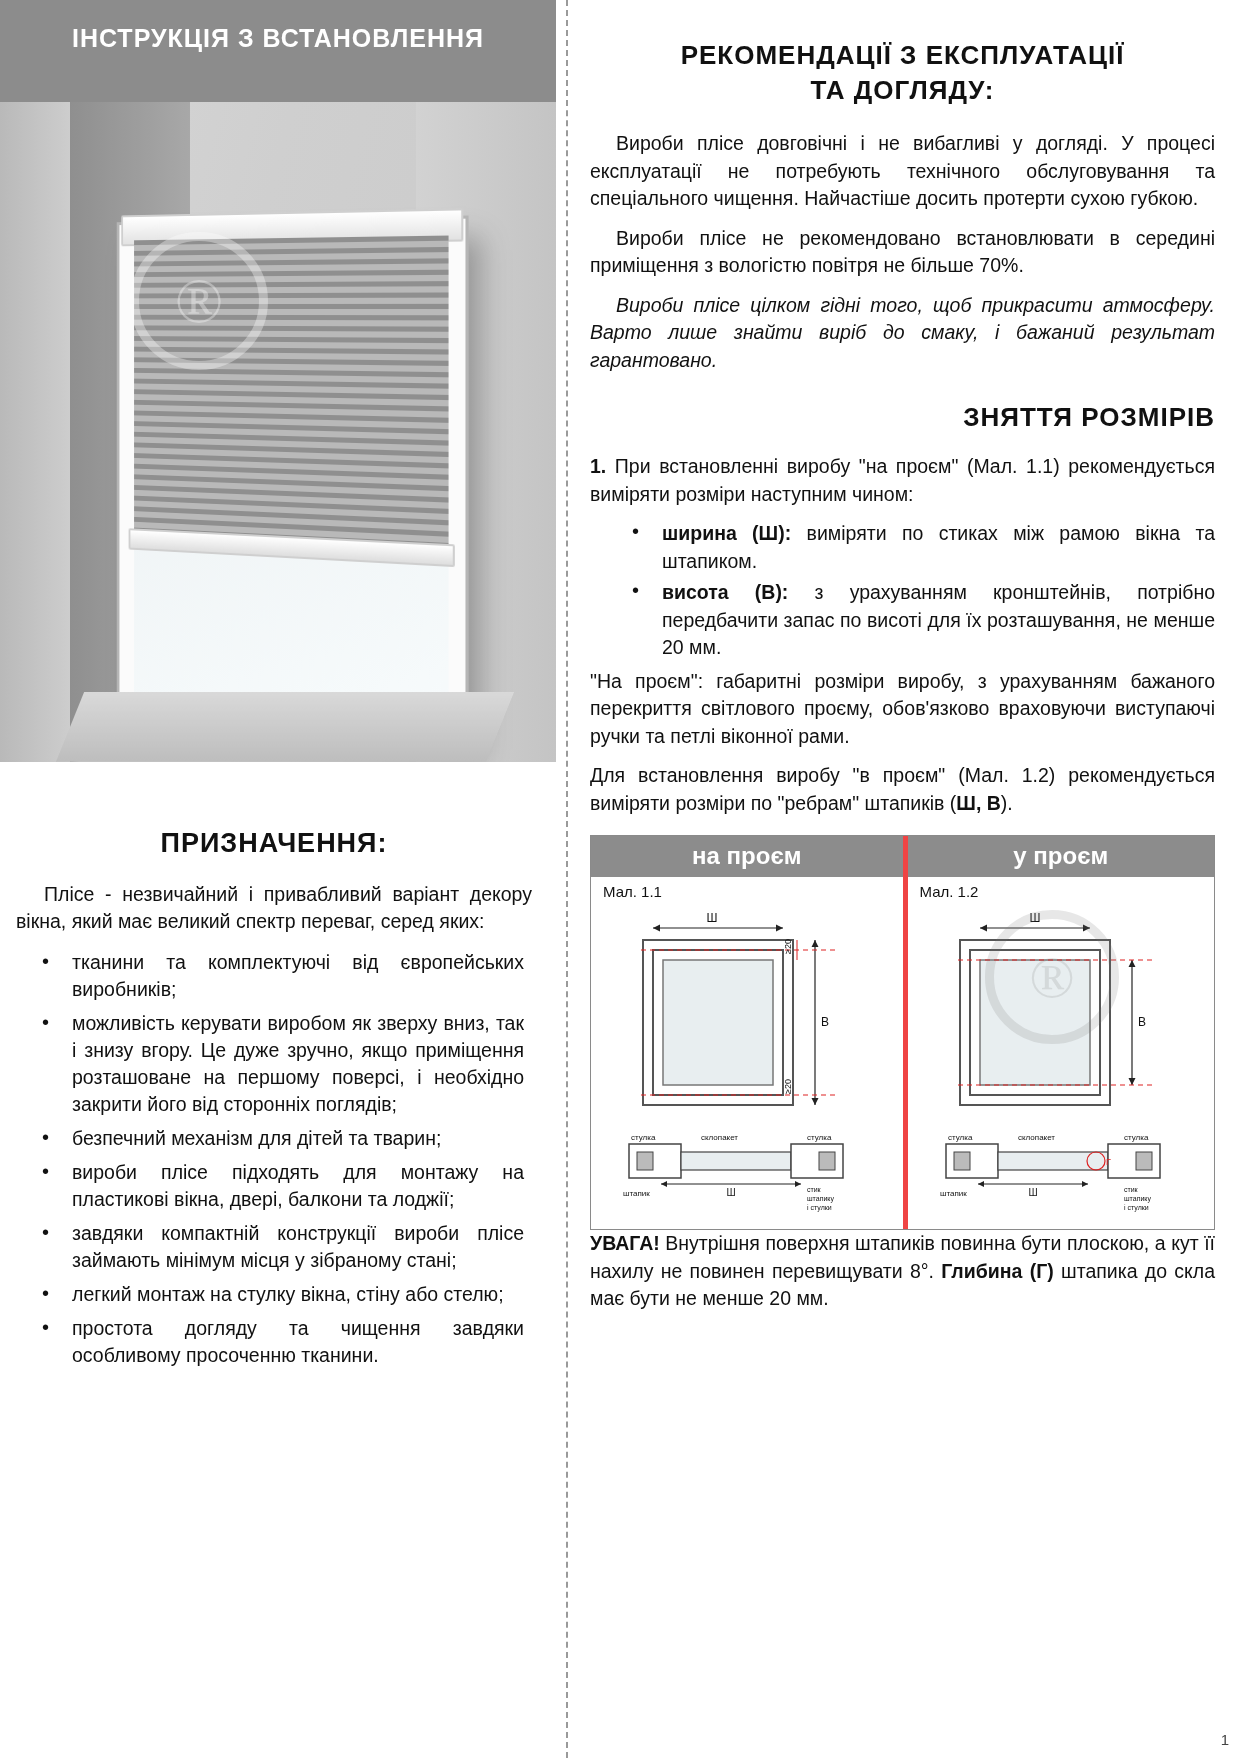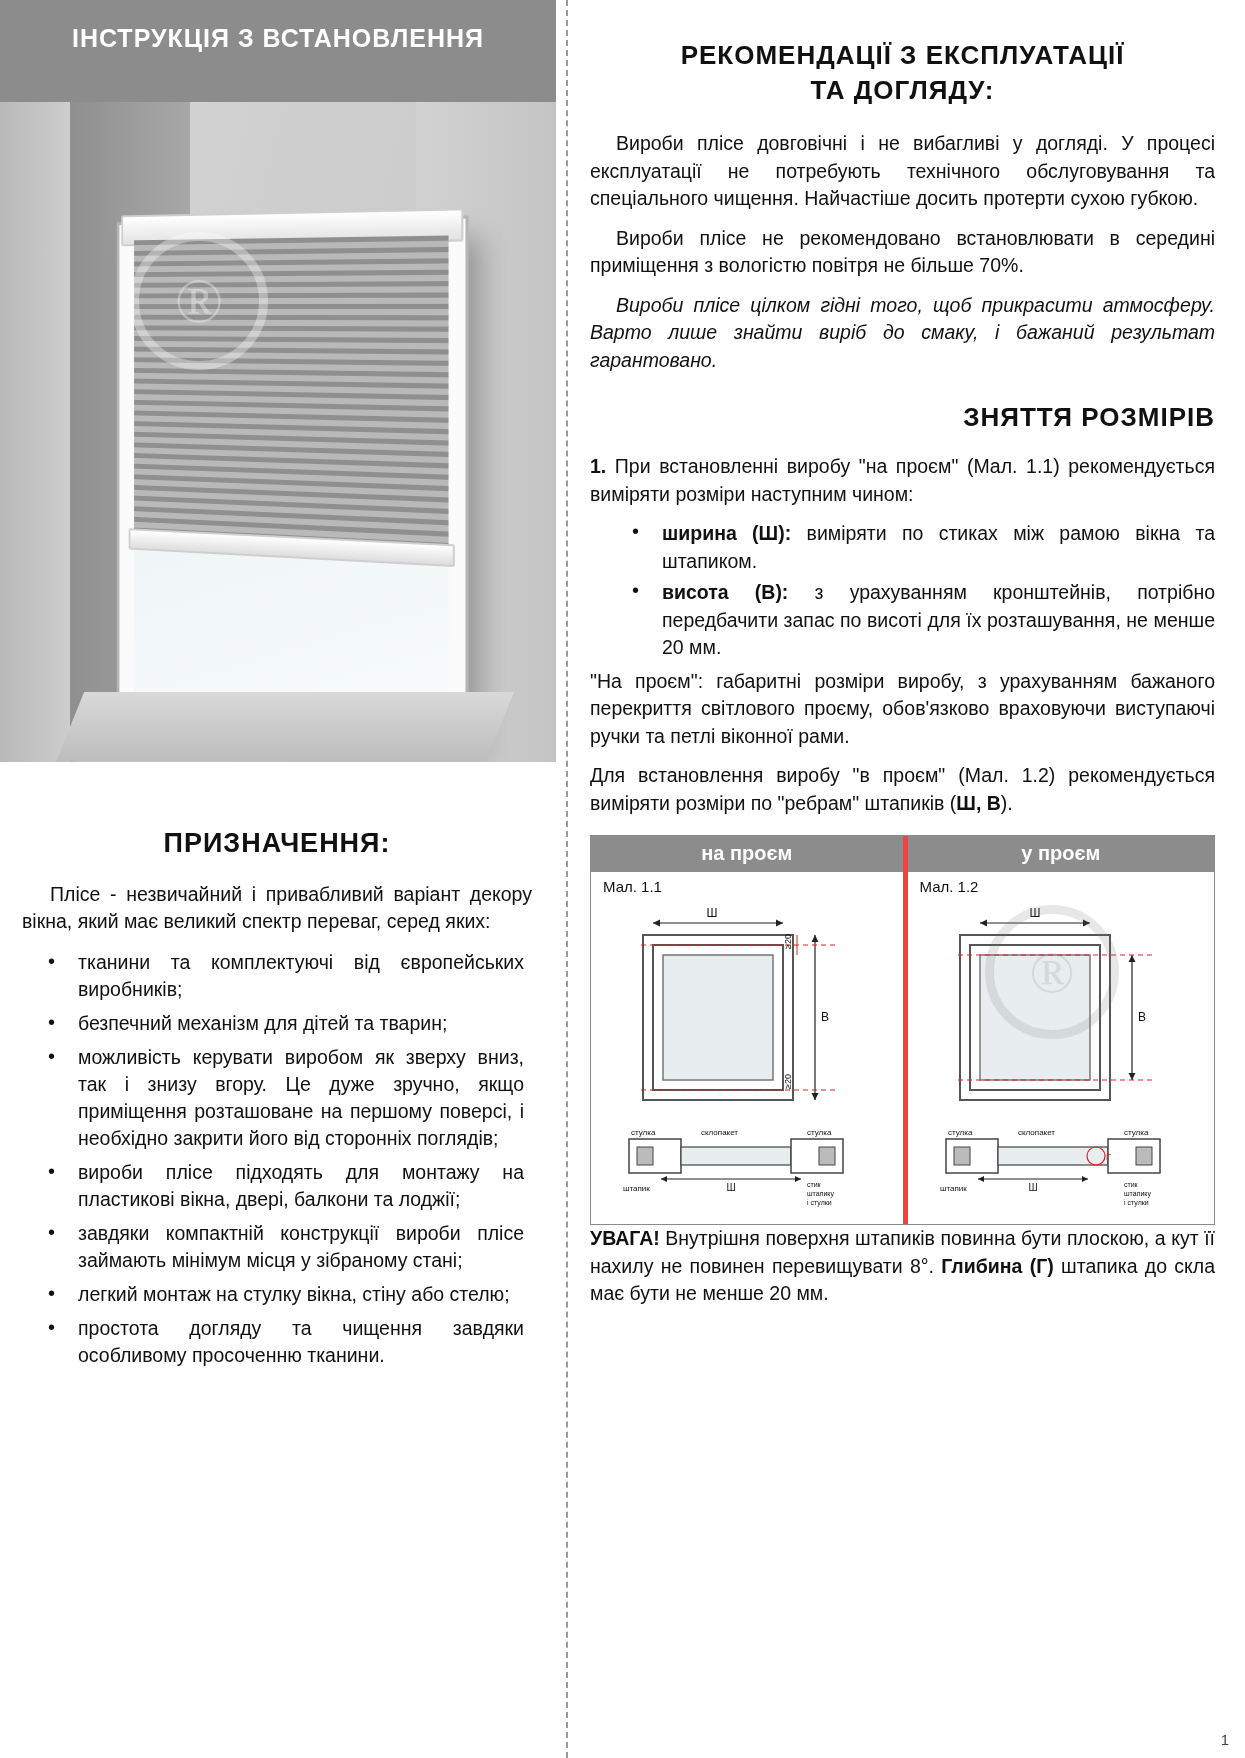--- a/index.html
+++ b/index.html
@@ -91,21 +91,21 @@
     border-radius:50%;
     width:120px;height:120px;
     display:flex;align-items:center;justify-content:center;
     font-size:64px;color:rgba(255,255,255,.34);
     font-family:"Liberation Serif", serif;
   }
   .wm.p1{left:130px;top:130px;}
   .wm.p2{right:95px;bottom:185px;width:116px;height:116px;font-size:60px;border-color:rgba(120,120,120,.18);color:rgba(120,120,120,.18);}
 
   .left-body{
-    padding:40px 24px 0 22px;
+    padding:40px 24px 0 16px;
   }
   h2.sec{
     text-align:center;
     font-size:27px;
     font-weight:bold;
     letter-spacing:1px;
     margin:26px 0 22px 0;
   }
   p.txt{
     font-size:19.5px;
@@ -178,21 +178,21 @@
     border:1px solid #8a8a8a;
     display:flex;
   }
   .fig{
     width:50%;
     box-sizing:border-box;
   }
   .fig + .fig{border-left:5px solid #ef4444;}
   .fig-head{
     background:#8c8c8c;color:#fff;text-align:center;
-    font-size:20px;font-weight:bold;padding:6px 0 7px 0;
+    font-size:24px;font-weight:bold;padding:6px 0 7px 0;
   }
   .fig-body{padding:6px 10px 10px 10px;position:relative;height:352px;box-sizing:border-box;}
   .fig-label{font-size:15px;margin:0 0 2px 2px;}
   svg{display:block;}
   .warn{
     margin-top:16px;
     font-size:19.5px;line-height:27.5px;text-align:justify;
   }
   .pageno{
     position:absolute;right:16px;bottom:10px;font-size:15px;color:#444;
@@ -221,22 +221,22 @@
       </div>
       <div class="sill"></div>
       <div class="wm p1">®</div>
     </div>
 
     <div class="left-body">
       <h2 class="sec">ПРИЗНАЧЕННЯ:</h2>
       <p class="txt">Пліcе - незвичайний і привабливий варіант декору вікна, який має великий спектр переваг, серед яких:</p>
       <ul class="bullets">
         <li>тканини та комплектуючі від європейських виробників;</li>
+        <li>можливість керувати виробом як зверху вниз, так і знизу вгору. Це дуже зручно, якщо приміщення розташоване на першому поверсі, і необхідно закрити його від сторонніх поглядів;</li>
         <li>безпечний механізм для дітей та тварин;</li>
-        <li>можливість керувати виробом як зверху вниз, так і знизу вгору. Це дуже зручно, якщо приміщення розташоване на першому поверсі, і необхідно закрити його від сторонніх поглядів;</li>
         <li>вироби пліcе підходять для монтажу на пластикові вікна, двері, балкони та лоджії;</li>
         <li>завдяки компактній конструкції вироби пліcе займають мінімум місця у зібраному стані;</li>
         <li>легкий монтаж на стулку вікна, стіну або стелю;</li>
         <li>простота догляду та чищення завдяки особливому просоченню тканини.</li>
       </ul>
     </div>
   </div>
 
   <div class="divider"></div>
 

